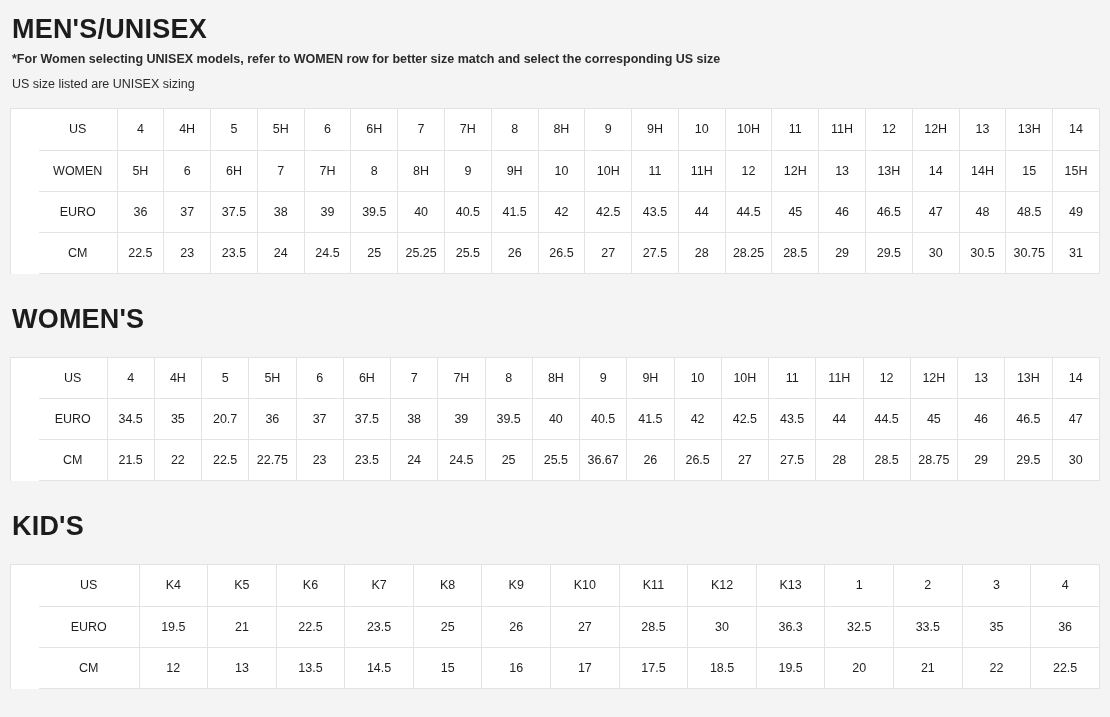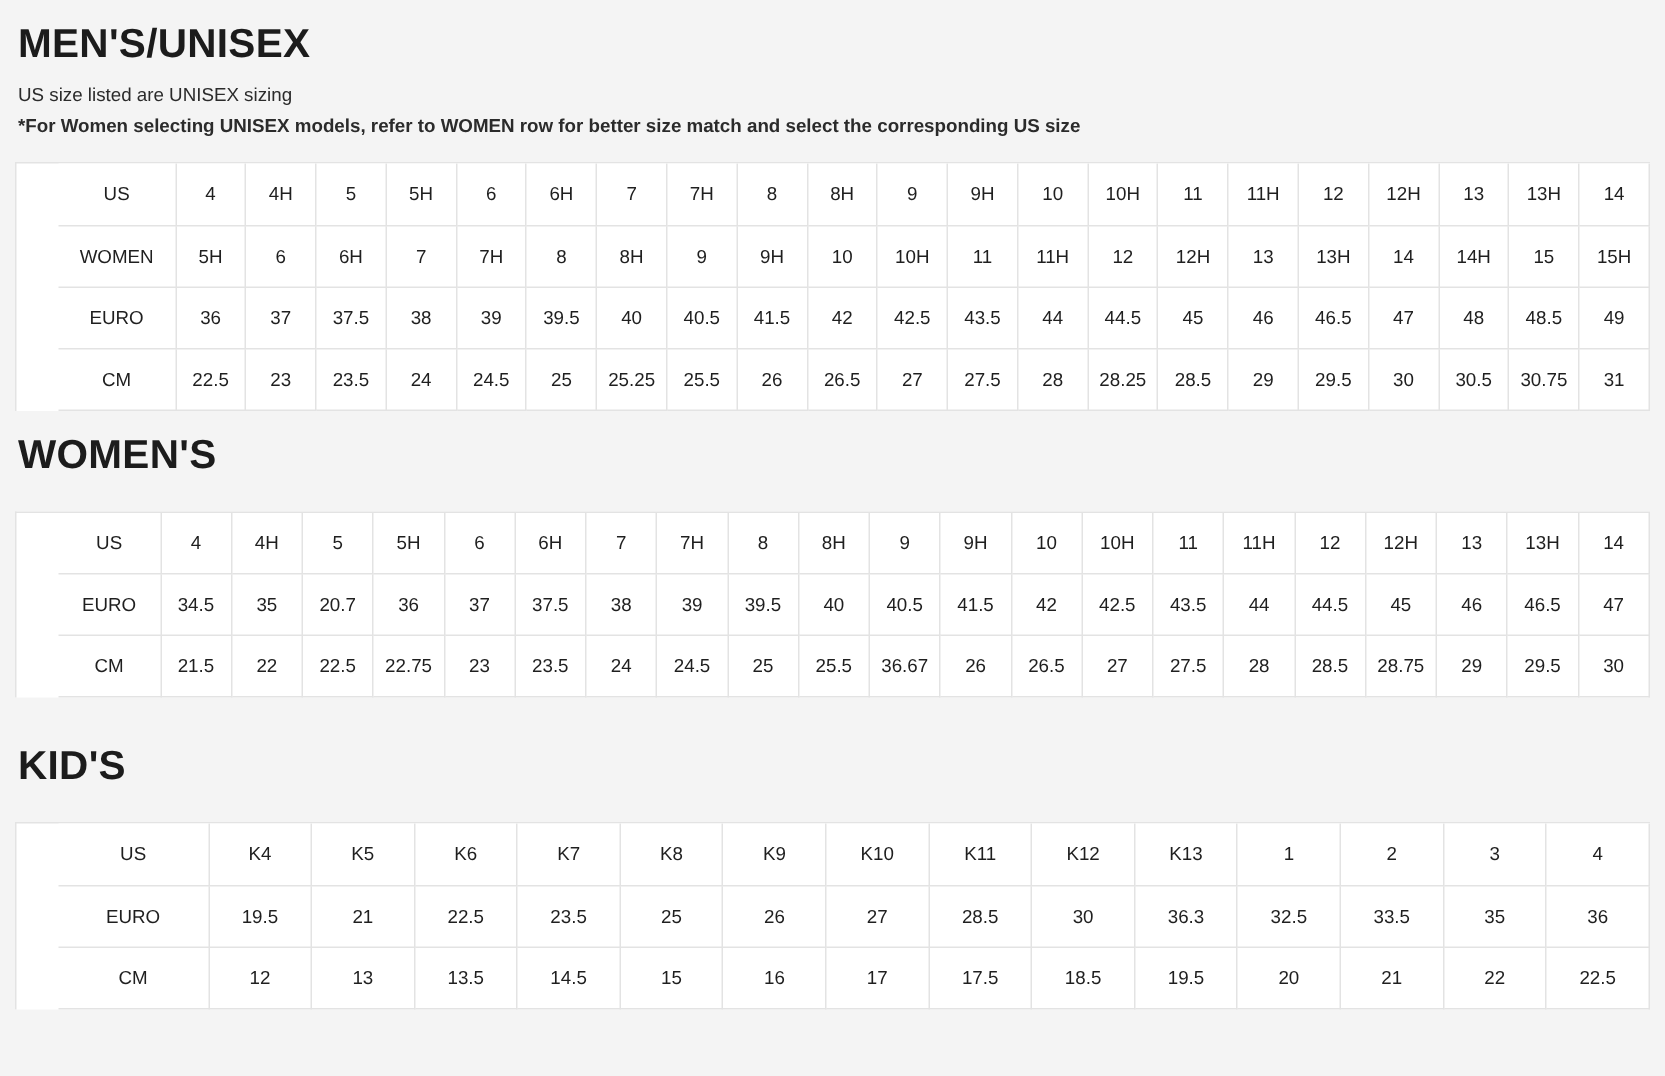--- a/index.html
+++ b/index.html
@@ -58,34 +58,34 @@
     padding: 0 1px;
     white-space: nowrap;
     overflow: hidden;
   }
   td.rowhead {
     font-weight: normal;
     color: #1f1f1f;
   }
   
   .sec-mens { margin-top: 0; }
-  .sec-womens { margin-top: 14px; }
+  .sec-womens { margin-top: 30px; }
   .sec-kids { margin-top: 30px; }
   .sec-womens .section-title, .sec-kids .section-title { margin-bottom: 0; }
   .sec-womens .table-wrap, .sec-kids .table-wrap { margin-top: 22px; }
 </style>
 </head>
 <body>
 
 <div class="page">
 
   <div class="sec-mens">
     <h2 class="section-title">MEN'S/UNISEX</h2>
+    <div class="subline second">*For Women selecting UNISEX models, refer to WOMEN row for better size match and select the corresponding US size</div>
     <div class="subline">US size listed are UNISEX sizing</div>
-    <div class="subline second">*For Women selecting UNISEX models, refer to WOMEN row for better size match and select the corresponding US size</div>
     <div class="table-wrap">
       <table>
         <colgroup>
           <col style="width:78px">
         </colgroup>
         <tbody>
           <tr>
             <td class="rowhead">US</td>
             <td>4</td>
             <td>4H</td>

